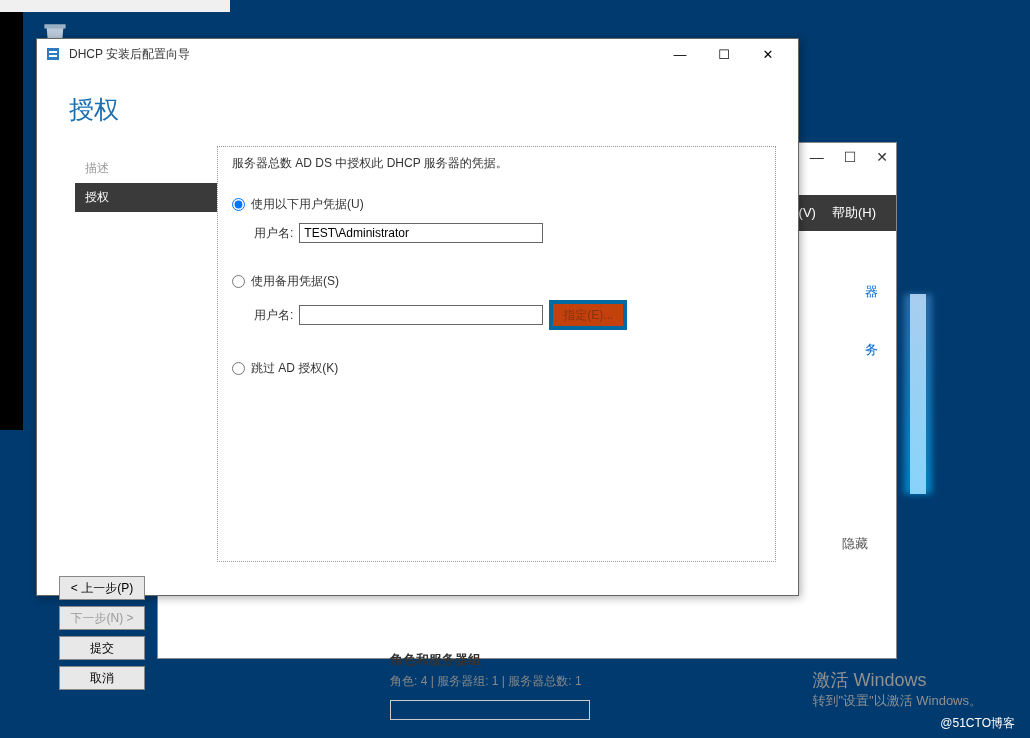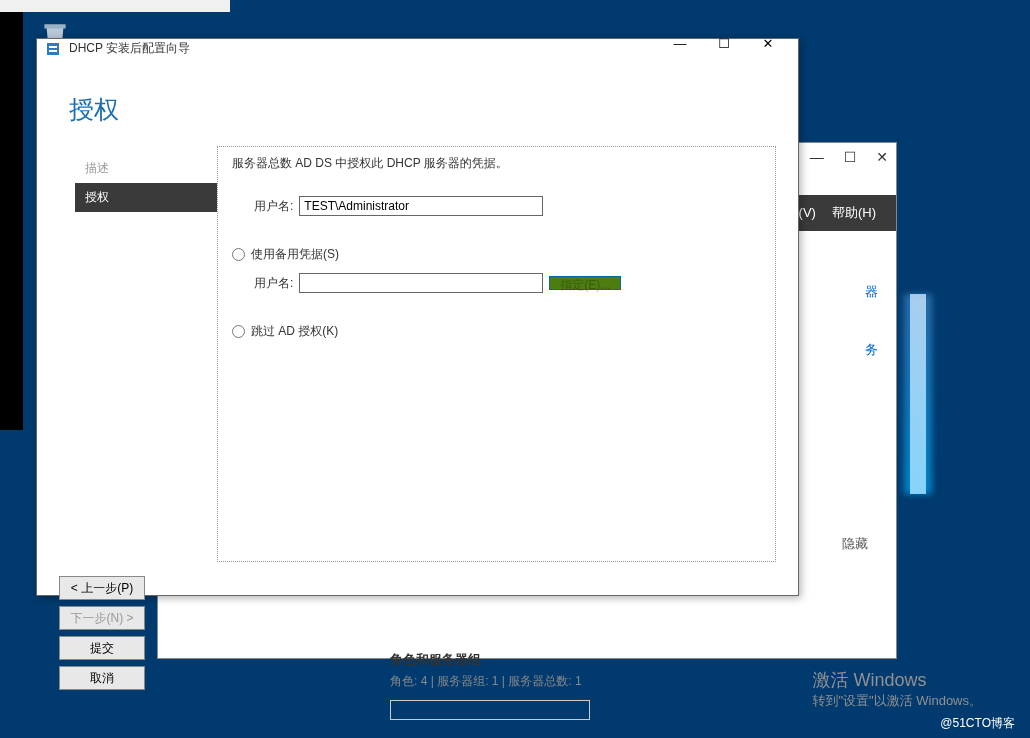--- a/index.html
+++ b/index.html
@@ -27,42 +27,42 @@
     .bg-content { position: absolute; top: 140px; right: 18px; width: 80px; height: 246px; }
     .bg-link { color: #0066cc; font-size: 13px; display: block; margin-bottom: 40px; text-align: right; }
     .bg-hide { position: absolute; top: 392px; right: 28px; color: #555; font-size: 13px; }
     .roles-section { position: absolute; top: 460px; left: 232px; }
     .roles-title { font-size: 13px; font-weight: bold; color: #333; margin-top: 48px; }
     .roles-sub { font-size: 12px; color: #888; margin-top: 4px; }
     .roles-box { margin-top: 10px; width: 200px; height: 20px; border: 1px solid #ccc; }
     
     
     .wizard { position: absolute; top: 38px; left: 36px; width: 763px; height: 558px; background: white; border: 1px solid #666; box-shadow: 2px 2px 8px rgba(0,0,0,0.3); }
-    .wizard-titlebar { height: 30px; display: flex; align-items: flex-end; padding: 12px 8px; background: white; }
+    .wizard-titlebar { height: 30px; display: flex; align-items: center; padding: 0 8px; background: white; }
     .wizard-icon { width: 16px; height: 16px; margin-right: 8px; }
     .wizard-title { font-size: 12px; color: #333; flex: 1; }
     .wizard-controls { display: flex; }
     .w-ctl { width: 44px; height: 28px; display: flex; align-items: center; justify-content: center; font-size: 13px; cursor: pointer; }
     
     .wizard-heading { font-size: 25px; color: #1a6fb3; padding: 24px 0 20px 32px; font-weight: 300; }
     
     .wizard-body { display: flex; height: 416px; }
     .wizard-nav { width: 180px; padding-left: 44px; padding-top: 8px; }
     .nav-item { font-size: 12px; padding: 6px 4px; color: #999; cursor: pointer; }
     .nav-item.active { background: #3a3a3a; color: white; margin-left: -6px; padding-left: 10px; }
     
     .wizard-main { flex: 1; border: 1px dotted #999; margin-right: 22px; padding: 8px 14px; font-size: 12px; color: #333; }
     .instruction { margin-bottom: 24px; }
     .radio-group { margin-bottom: 30px; }
     .radio-row { display: flex; align-items: center; gap: 6px; margin-bottom: 10px; }
     .radio-row input[type="radio"] { width: 13px; height: 13px; }
     .user-row { display: flex; align-items: center; gap: 6px; margin-left: 22px; }
     .user-label { font-size: 12px; }
     .user-input { width: 244px; height: 20px; border: 1px solid #666; padding: 0 4px; font-size: 12px; background: white; }
-    .specify-btn { height: 14px; padding: 0 10px; font-size: 12px; border: 1px solid #0369a1; background: #4d7c0f; }
+    .specify-btn { height: 30px; padding: 0 10px; font-size: 12px; border: 4px solid #0369a1; background: #c2410c; }
     
     .wizard-footer { display: flex; justify-content: flex-start; gap: 6px; padding: 14px 22px; flex-direction: column; }
     .wiz-btn { width: 86px; height: 24px; font-size: 12px; border: 1px solid #888; background: #e8e8e8; cursor: pointer; }
     .wiz-btn:disabled { color: #999; }
     
     .blue-glow { position: absolute; top: 294px; right: 98px; width: 28px; height: 200px; background: linear-gradient(180deg, rgba(100,180,255,0.4), rgba(0,180,255,0.6)); filter: blur(3px); }
     .blue-glow2 { position: absolute; top: 294px; right: 104px; width: 16px; height: 200px; background: linear-gradient(180deg, rgba(200,230,255,0.8), rgba(150,220,255,0.9)); }
   </style>
 </head>
 <body>
@@ -127,20 +127,24 @@
   <div class="wizard-body">
     <div class="wizard-nav">
       <div class="nav-item">描述</div>
       <div class="nav-item active">授权</div>
     </div>
 
     <div class="wizard-main">
       <div class="instruction">服务器总数 AD DS 中授权此 DHCP 服务器的凭据。</div>
 
       <div class="radio-group">
+        <div class="radio-row">
+          <input type="radio" checked="" style="">
+          <span>使用以下用户凭据(U)</span>
+        </div>
         <div class="user-row">
           <span class="user-label">用户名:</span>
           <input class="user-input" readonly="" value="TEST\Administrator" style="">
         </div>
       </div>
 
       <div class="radio-group">
         <div class="radio-row">
           <input type="radio" style="">
           <span>使用备用凭据(S)</span>

